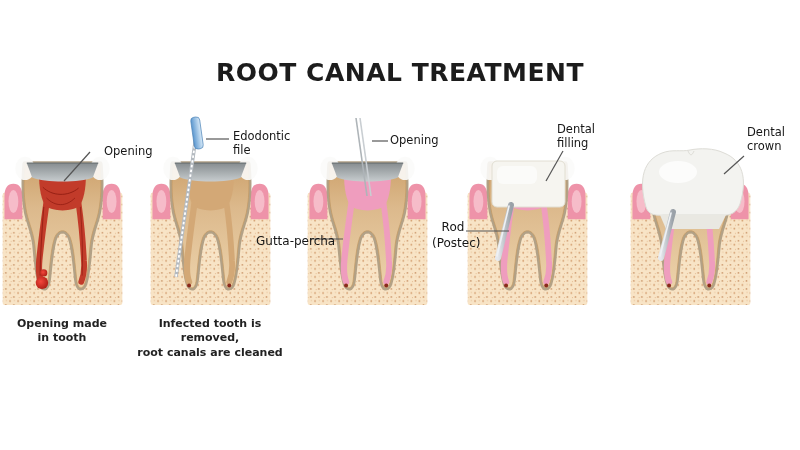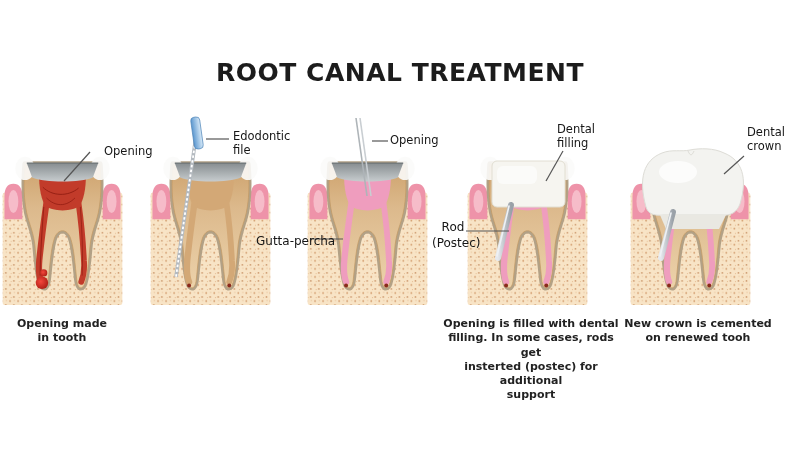--- a/index.html
+++ b/index.html
@@ -198,20 +198,16 @@
   <div class="label small" style="left:256px;top:234px">Gutta-percha</div>
   <div class="label" style="left:557px;top:122px">Dental
 filling</div>
   <div class="label small" style="left:432px;top:220px;width:42px;text-align:center">Rod
 (Postec)</div>
   <div class="label" style="left:747px;top:125px">Dental
 crown</div>
 
   <div class="caption" style="left:-18px;width:160px">Opening made
 in tooth</div>
-  <div class="caption" style="left:441px;width:180px">Opening is filled with dental
-filling. In some cases, rods get
-insterted (postec) for additional
-support</div>
-  <div class="caption" style="left:618px;width:160px">New crown is cemented
-on renewed tooh</div>
+  <div class="caption" style="left:130px;width:160px">Infected tooth is removed,
+root canals are cleaned</div>
 
 </div>
 
 </body></html>

